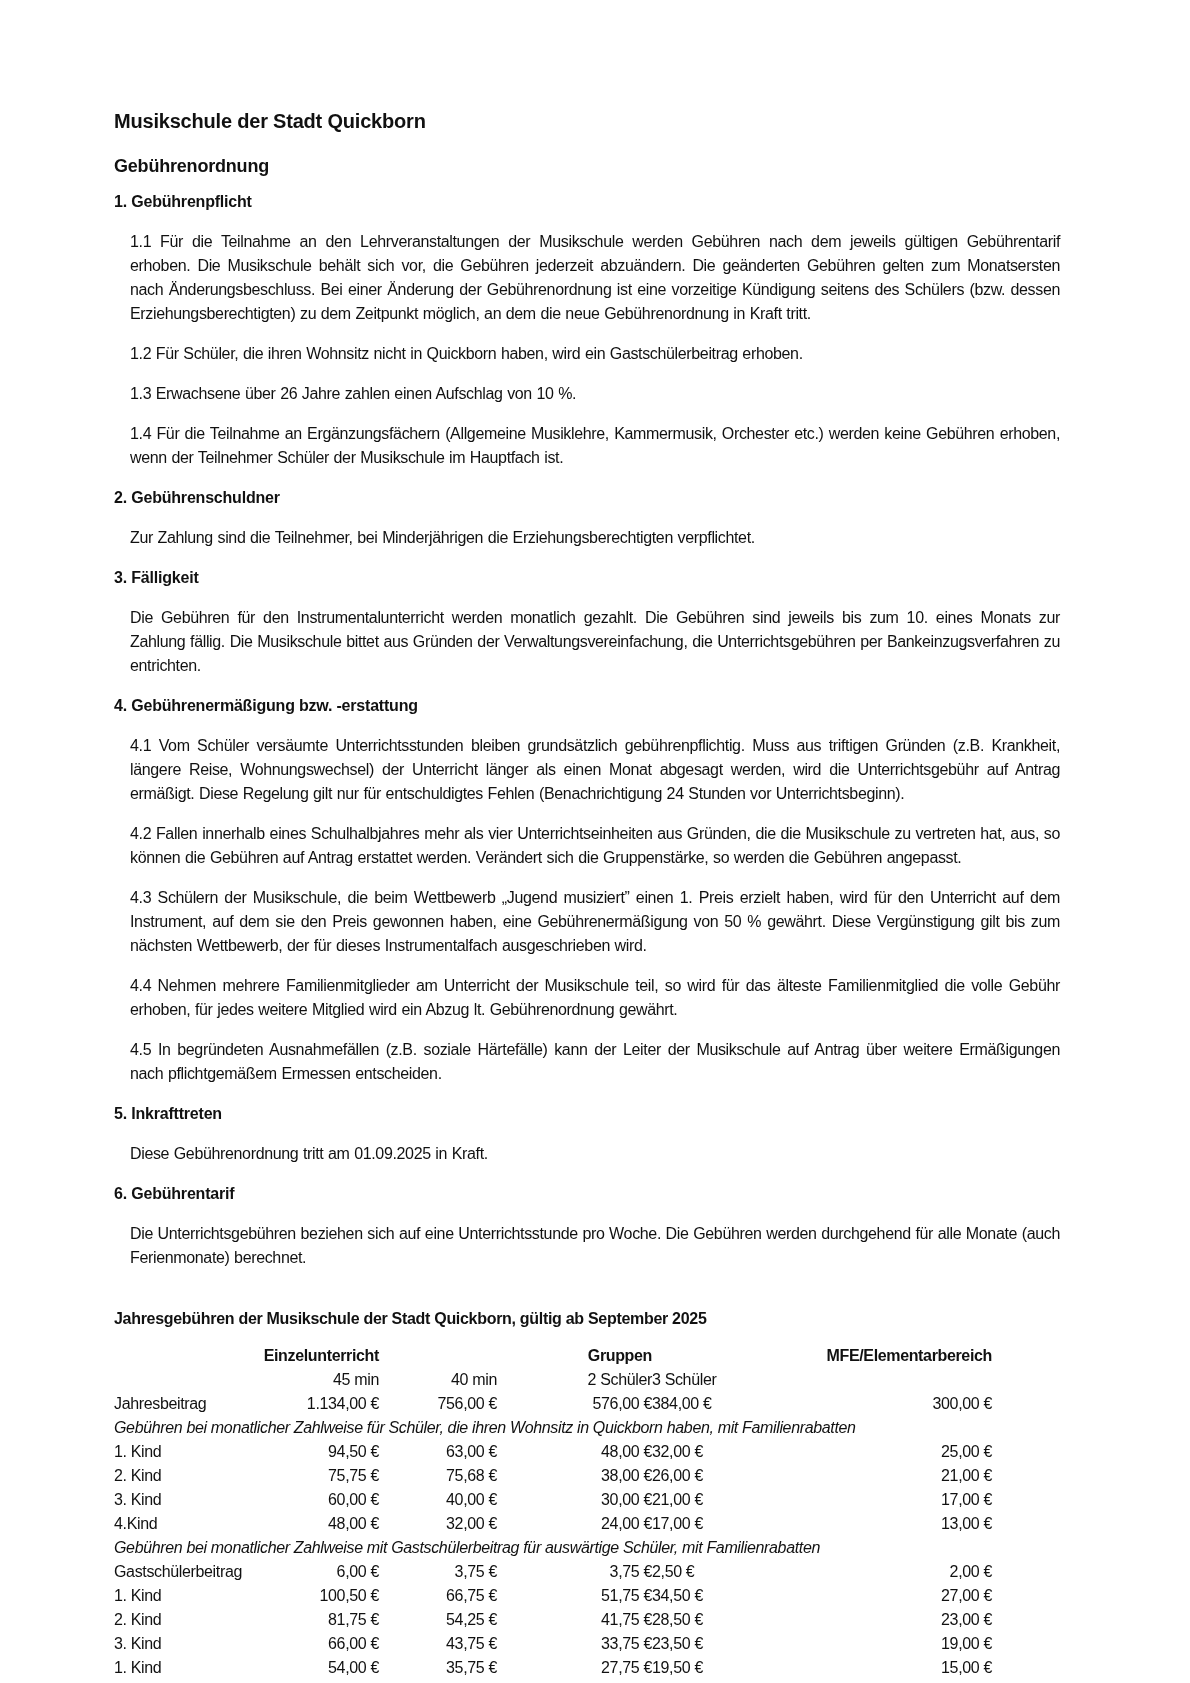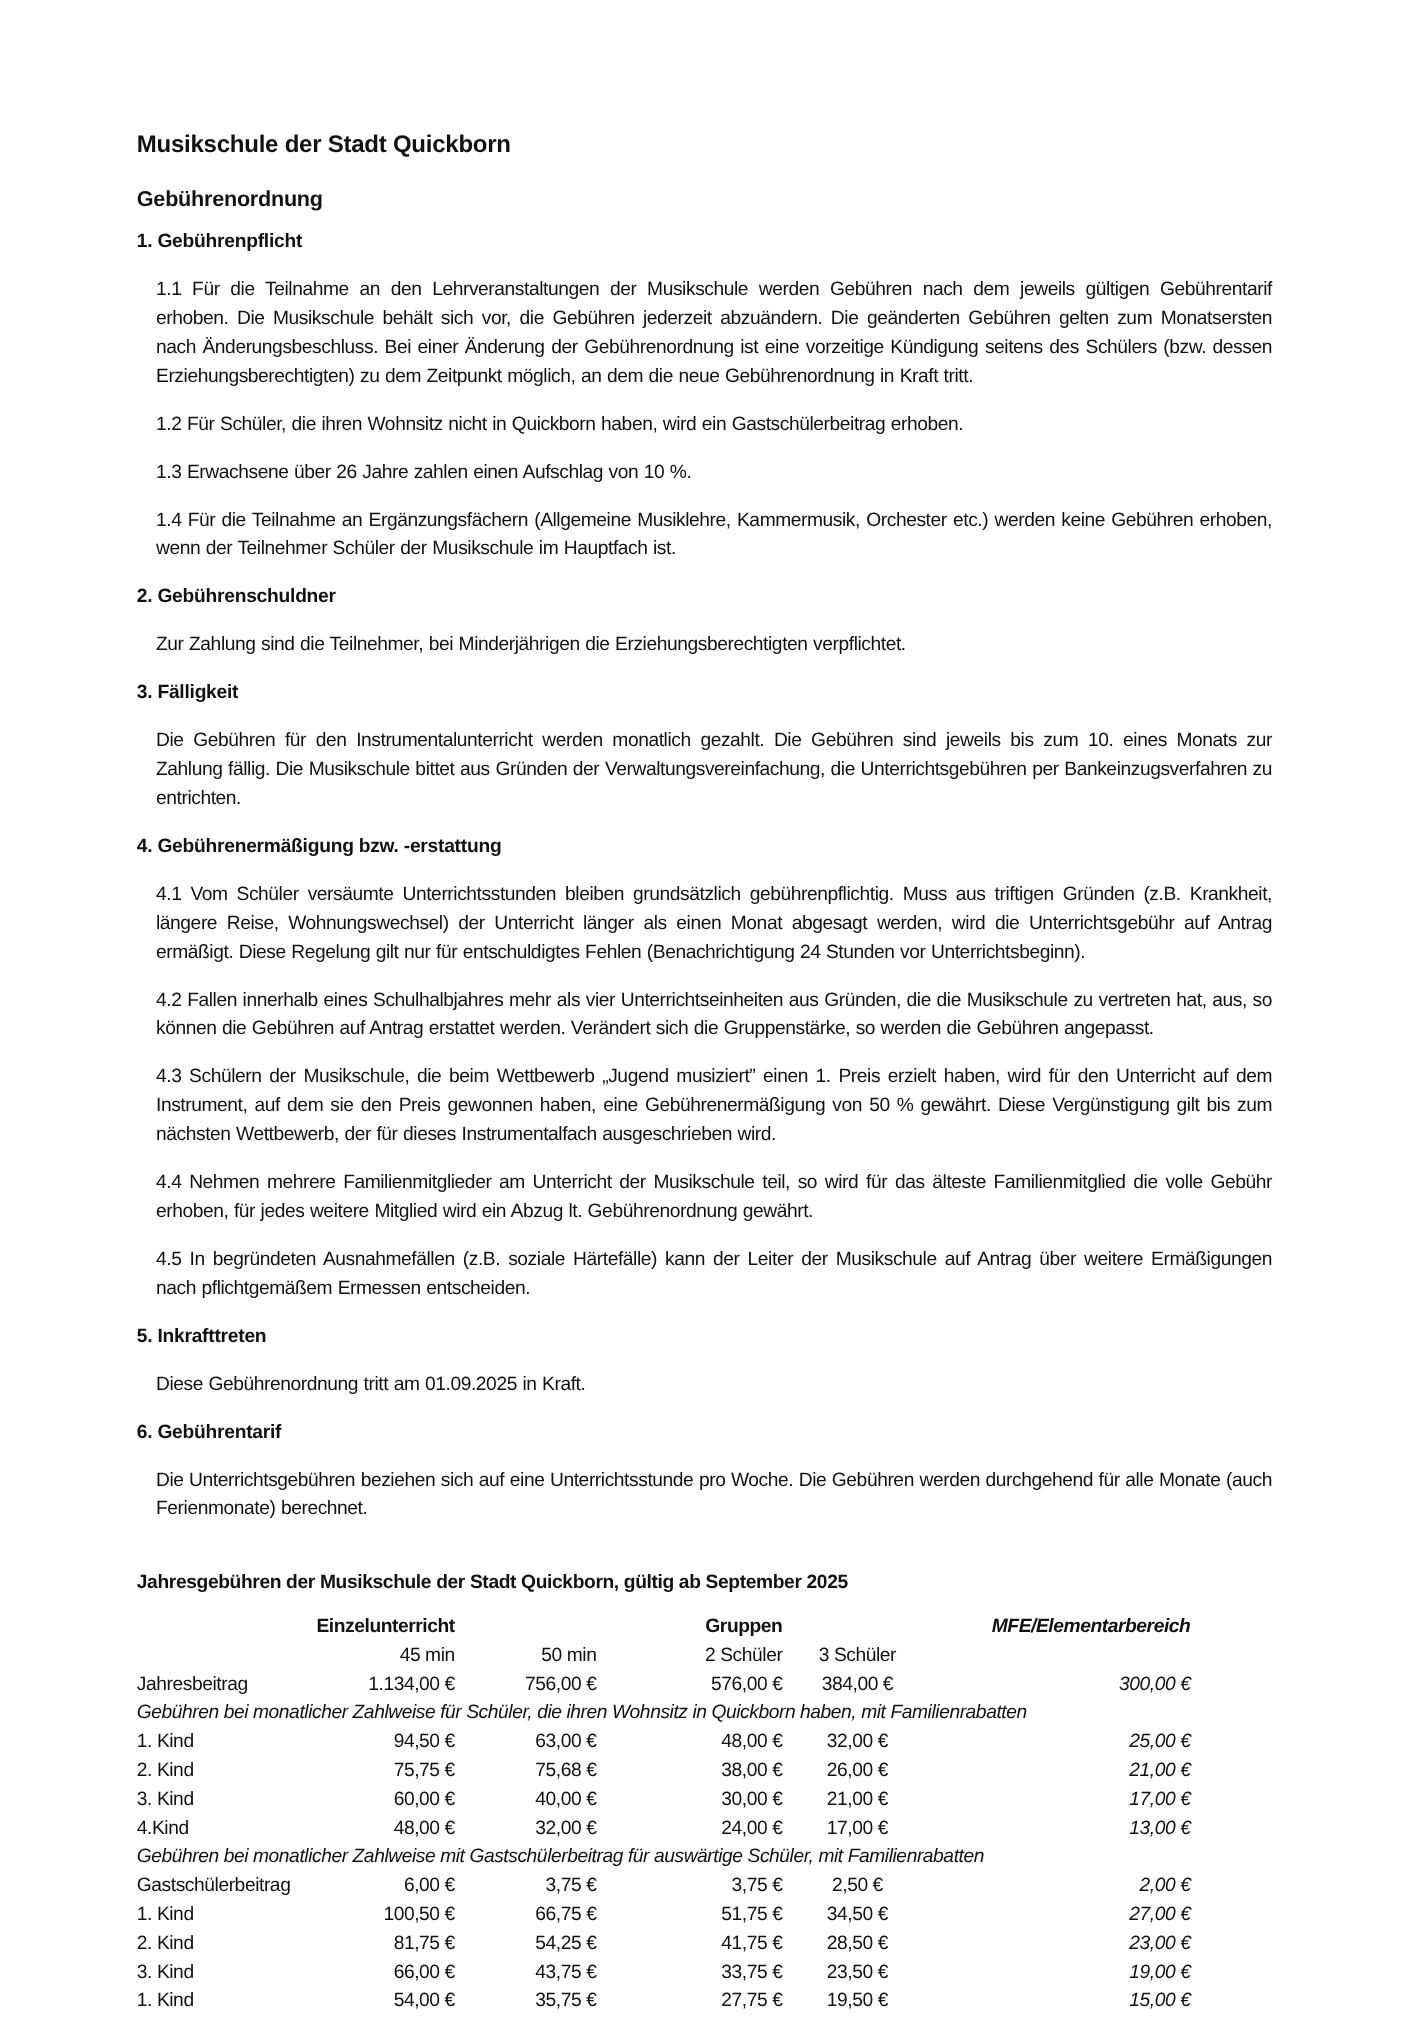--- a/index.html
+++ b/index.html
@@ -14,22 +14,22 @@
   .section h3 { font-size: 16px; font-weight: bold; margin: 0; line-height: 24px; letter-spacing: -0.2px; }
   .section p { font-size: 16px; margin: 16px; line-height: 24px; text-align: justify; letter-spacing: -0.35px; word-spacing: 0.5px; }
   .spacer { height: 22px; }
   .table-title { font-size: 16px; font-weight: bold; margin: 0 0 14px 0; line-height: 22px; letter-spacing: -0.3px; }
   table.fees { border-collapse: collapse; font-size: 16px; letter-spacing: -0.35px; }
   table.fees td { padding: 0; height: 24px; line-height: 24px; white-space: nowrap; }
   td.c0 { width: 125px; text-align: left; }
   td.c1 { width: 137px; text-align: right; }
   td.c2 { width: 118px; text-align: right; }
   td.c3 { width: 155px; text-align: right; }
-  td.c4 { width: 125px; text-align: center; }
-  td.c5 { width: 215px; text-align: right; font-style: italic; }
+  td.c4 { width: 125px; text-align: left; }
+  td.c5 { width: 215px; text-align: right; }
   tr.group-head td { font-weight: bold; }
   tr.note td { font-style: italic; text-align: left; }
   .footer-note { font-size: 16px; margin-top: 14px; line-height: 24px; letter-spacing: -0.35px; }
 </style>
 </head>
 <body>
 
 <div class="page">
   <h1 class="doc-title">Musikschule der Stadt Quickborn</h1>
   <h2 class="doc-subtitle">Gebührenordnung</h2>
@@ -81,21 +81,21 @@
           <td class="c0"></td>
           <td class="c1">Einzelunterricht</td>
           <td class="c2"></td>
           <td class="c3">Gruppen</td>
           <td class="c4"></td>
           <td class="c5">MFE/Elementarbereich</td>
         </tr>
         <tr class="col-head">
           <td class="c0"></td>
           <td class="c1">45 min</td>
-          <td class="c2">50 min</td>
+          <td class="c2">40 min</td>
           <td class="c3">2 Schüler</td>
           <td class="c4">3 Schüler</td>
           <td class="c5"></td>
         </tr>
         <tr>
           <td class="c0">Jahresbeitrag</td>
           <td class="c1">1.134,00 €</td>
           <td class="c2">756,00 €</td>
           <td class="c3">576,00 €</td>
           <td class="c4">384,00 €</td>

